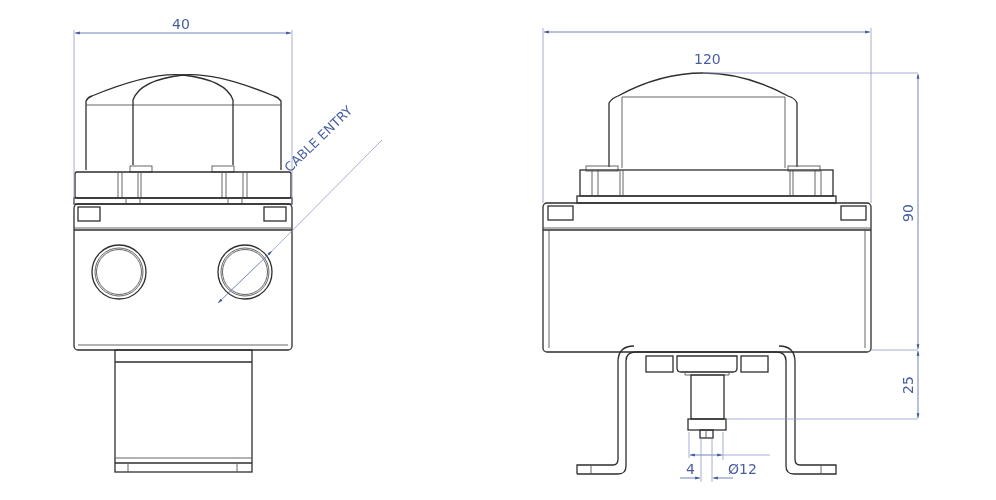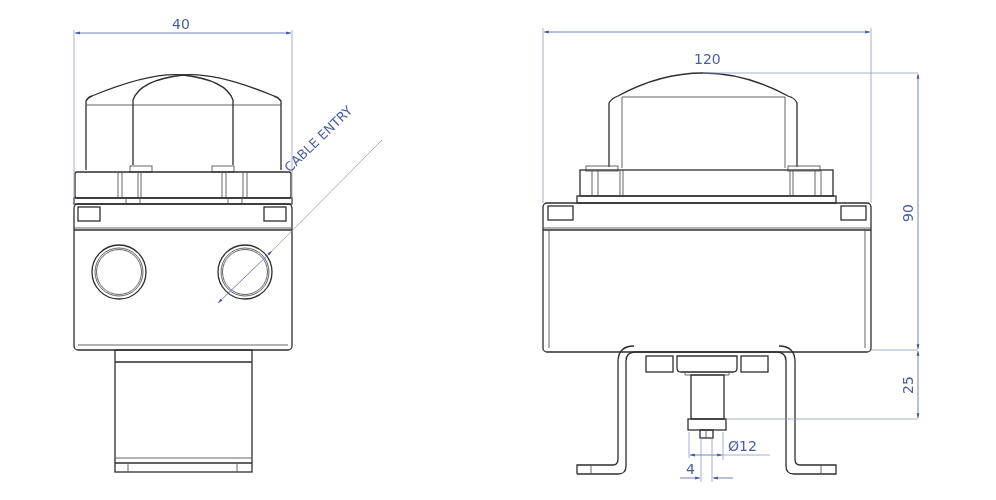--- a/index.html
+++ b/index.html
@@ -121,14 +121,14 @@
     <path class="dim" d="M680,478 L700,478" marker-end="url(#ah)"></path>
     <path class="dim" d="M733,478 L713,478" marker-end="url(#ah)"></path>
   </g>
 </svg>
 
 <span class="lbl" style="left:172px; top:17px;">40</span>
 <span class="lbl" style="left:282px; top:165px; font-size:13px; transform: rotate(-44deg); transform-origin: 0 0;">CABLE ENTRY</span>
 <span class="lbl" style="left:694px; top:16px;margin-top:36px;">120</span>
 <span class="lbl" style="left:901px; top:222px; transform: rotate(-90deg); transform-origin: 0 0;">90</span>
 <span class="lbl" style="left:901px; top:394px; transform: rotate(-90deg); transform-origin: 0 0;">25</span>
-<span class="lbl" style="left:728px; top:439px;">Ø12</span>
+<span class="lbl" style="left:728px; top:462px;">Ø12</span>
 <span class="lbl" style="left:686px; top:462px;">4</span>
 
 </body></html>

